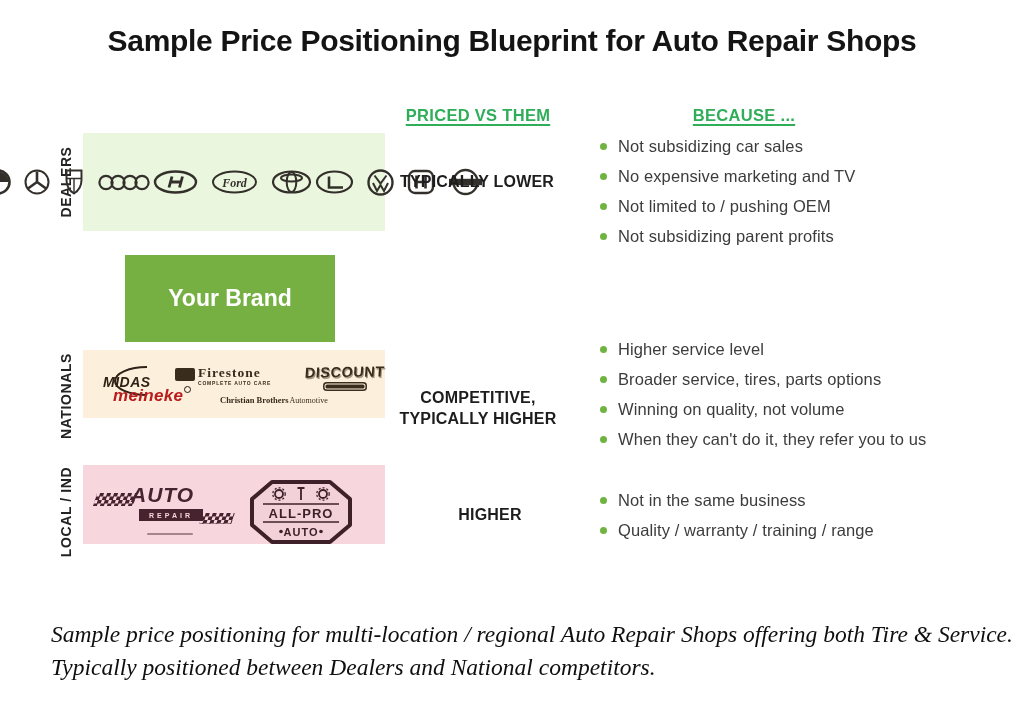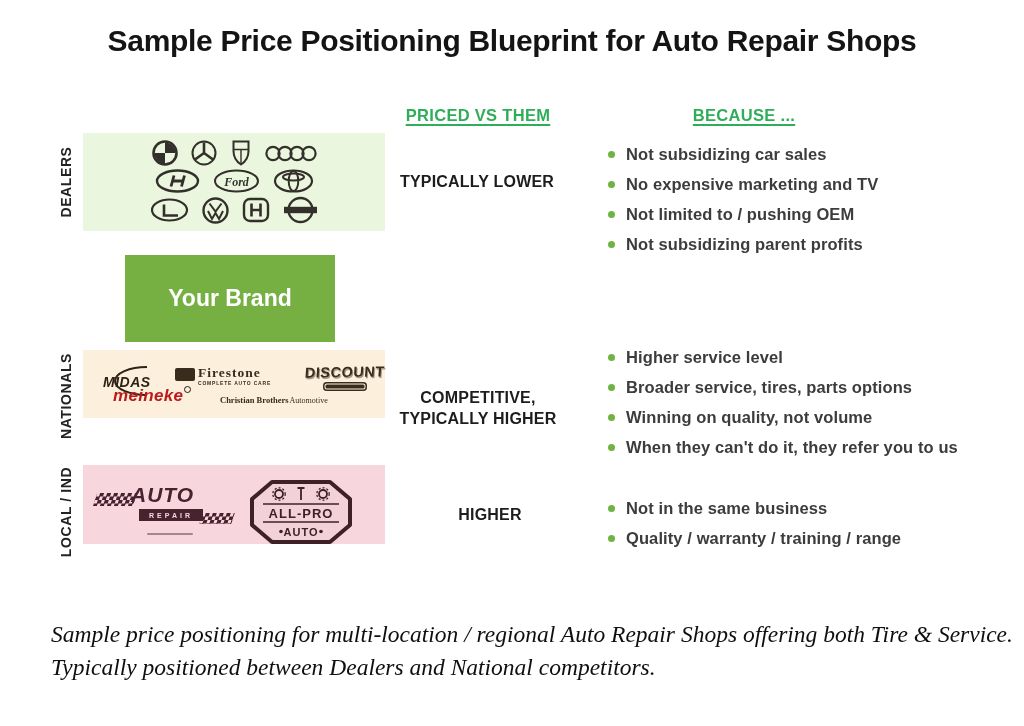--- a/index.html
+++ b/index.html
@@ -9,33 +9,33 @@
          font-size:30px;font-weight:700;color:#141414;letter-spacing:-0.3px;}
   .colhead{position:absolute;top:106px;transform:translateX(-50%);font-size:16.5px;font-weight:700;
          color:#2fad59;text-decoration:underline;text-decoration-thickness:2px;text-underline-offset:3px;
          letter-spacing:0.3px;white-space:nowrap;}
   .ch-priced{left:478px}.ch-because{left:744px}
   .vlabel{position:absolute;transform:translate(-50%,-50%) rotate(-90deg);font-size:14px;font-weight:700;
          color:#232323;letter-spacing:0.6px;white-space:nowrap;}
   .vl-dealers{left:66px;top:182px}.vl-nationals{left:66px;top:396px}.vl-local{left:66px;top:512px}
 
   .box{position:absolute;left:83px;width:302px;}
-  .box-dealers{top:133px;height:98px;background:#ebf6de;display:flex;flex-direction:column;
+  .box-dealers{top:133px;height:98px;background:#ebf6de;display:flex;flex-direction:row;
          justify-content:center;align-items:center;gap:3px;}
   .logo-row{display:flex;align-items:center;gap:13px;}
   .box-brand{position:absolute;left:125px;top:255px;width:210px;height:87px;background:#76b043;
          display:flex;align-items:center;justify-content:center;color:#ffffff;font-size:23px;font-weight:700;}
   .box-nationals{top:350px;height:68px;background:#fcefdc;}
   .box-local{top:465px;height:79px;background:#f7d6de;}
 
   .midlabel{position:absolute;transform:translate(-50%,-50%);font-size:16px;font-weight:700;color:#1d1d1d;
          text-align:center;line-height:21px;letter-spacing:0.2px;white-space:nowrap;}
   .ml1{left:477px;top:181px}.ml2{left:478px;top:408px}.ml3{left:490px;top:514px}
 
-  .blist{position:absolute;left:600px;list-style:none;margin:8px;padding:0;font-weight:bold;}
+  .blist{position:absolute;left:600px;list-style:none;margin:0;padding:0;}
   .bl1{top:131px}.bl2{top:334px}.bl3{top:485px}
   .blist li{display:flex;align-items:center;gap:11px;height:30px;}
   .dot{width:7px;height:7px;border-radius:50%;background:#6fb440;flex:0 0 auto;}
   .btext{font-size:16.5px;color:#3c3c3c;letter-spacing:0.1px;white-space:nowrap;}
 
   .footer{position:absolute;left:17px;top:618px;width:996px;font-family:"Liberation Serif",serif;
          font-style:italic;font-size:23.5px;line-height:33px;color:#0f0f0f;margin-left:34px;}
 
   svg.car{display:block}
 

